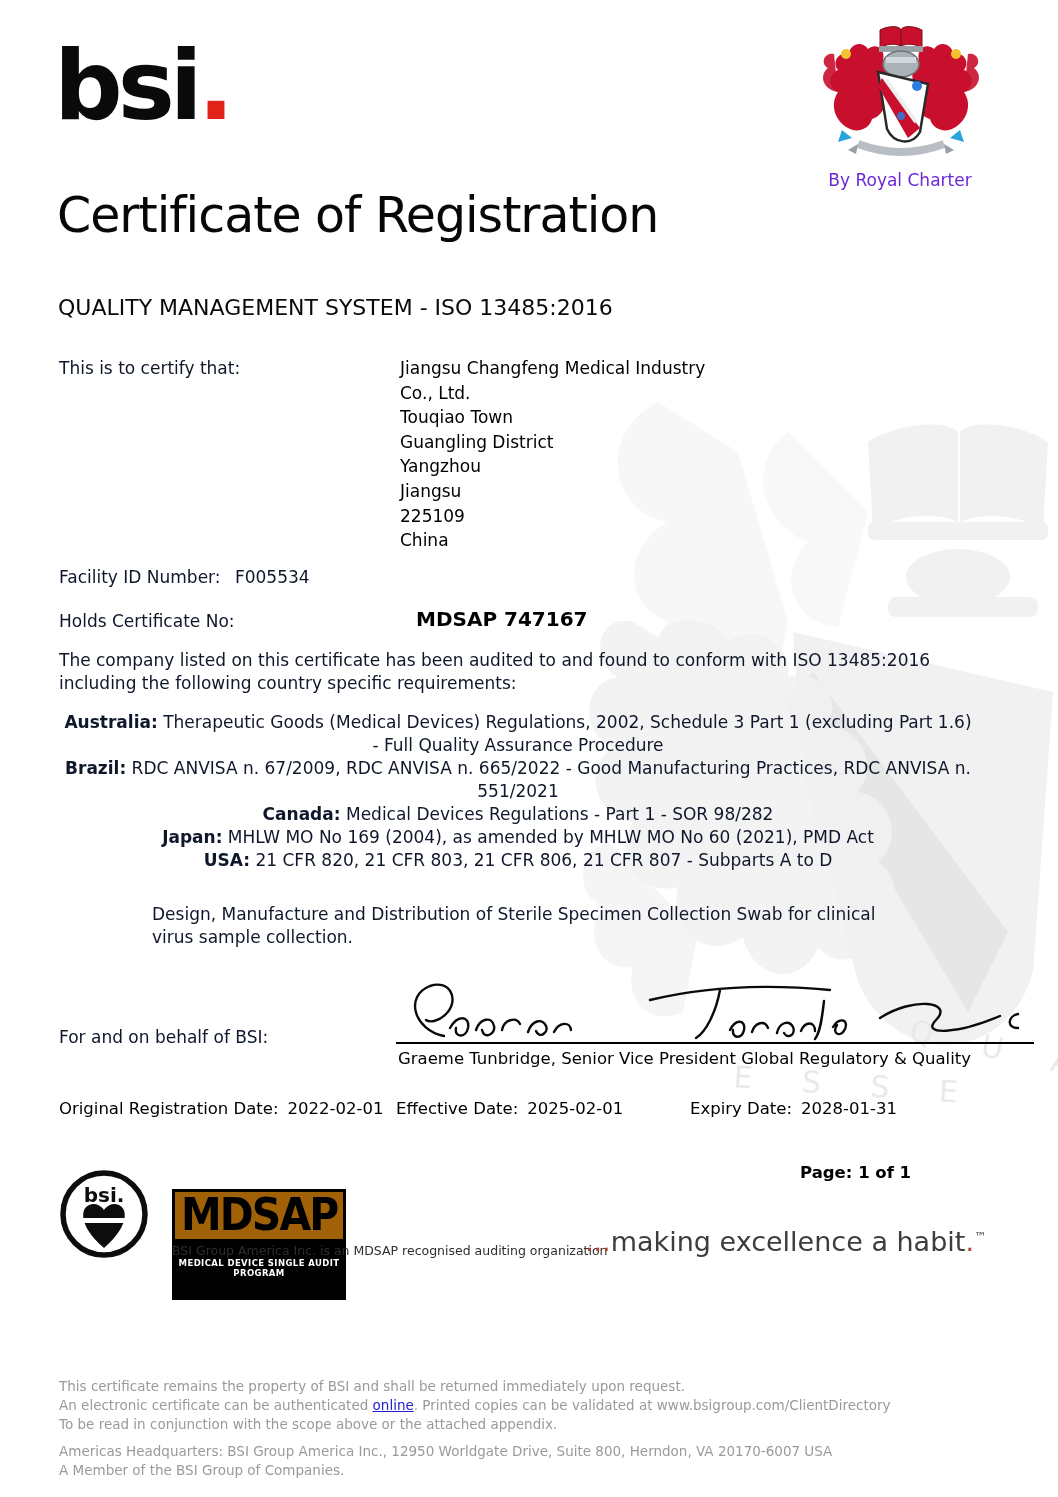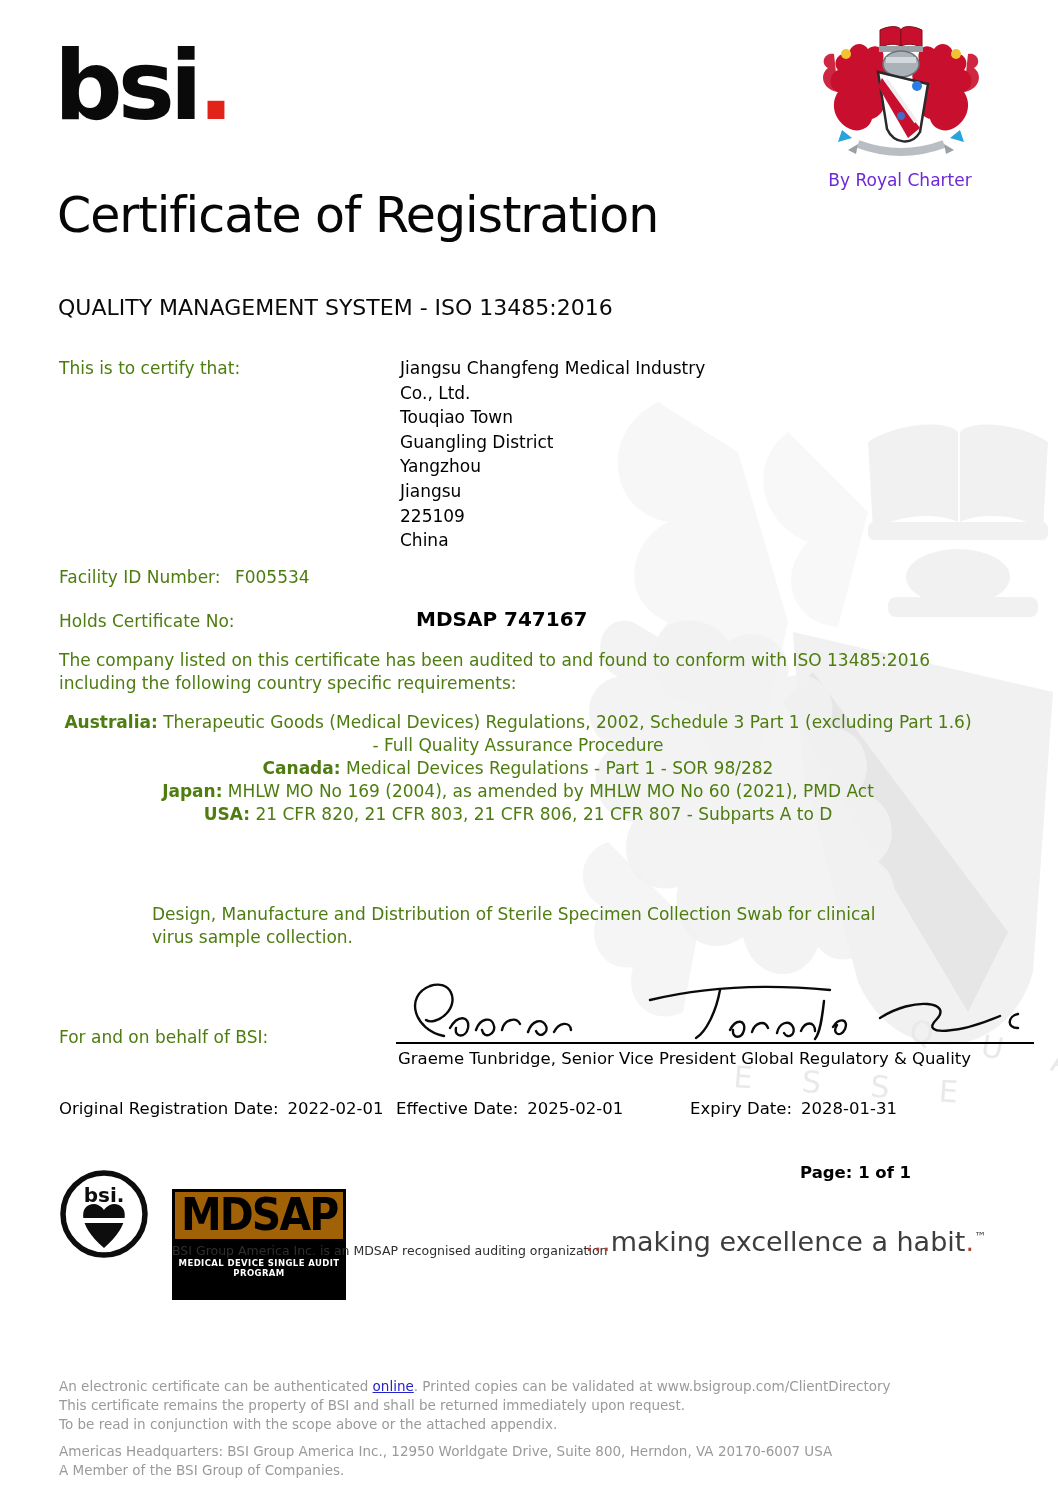--- a/index.html
+++ b/index.html
@@ -12,21 +12,21 @@
     overflow:hidden;
   }
   .abs{position:absolute;}
   .wm{position:absolute;left:538px;top:372px;width:520px;height:780px;z-index:0;}
   .content{position:relative;z-index:1;}
   .bsi-logo{font-size:96px;font-weight:bold;letter-spacing:-5px;line-height:1;color:#0a0a0a;}
   .bsi-logo .dot{color:#e2231a;letter-spacing:0;}
   .crest-caption{width:168px;text-align:center;font-size:17px;color:#6d28d9;}
   .title{font-size:49px;letter-spacing:-1px;line-height:1.1;color:#070707;}
   .subtitle{font-size:22px;color:#0a0a0a;}
-  .body-text{font-size:17px;line-height:23px;color:#4d7c0f;}
+  .body-text{font-size:17px;line-height:23px;color:#0f172a;}
   .addr{font-size:17px;line-height:24.6px;}
   .cert-no{font-size:20px;font-weight:bold;margin-left:16px;}
   .req b{font-weight:bold;}
   .sig-line{border-top:2px solid #000;}
   .signatory{font-size:16.5px;}
   .date-row{font-size:16.5px;white-space:nowrap;}
   .date-row .val{margin-left:9px;}
   .page-ind{font-size:16.5px;font-weight:bold;}
   .mdsap-box{width:168px;border:3px solid #000;background:#a16207;text-align:center;}
   .mdsap-word{display:block;font-size:44px;font-weight:bold;line-height:44px;letter-spacing:-2px;transform:scaleX(0.93);transform-origin:center;padding:1px 0 2px 0;color:#000;}
@@ -125,20 +125,21 @@
       <span>Facility ID Number:</span>
       <span style="margin-left:9px;">F005534</span>
     </div>
     <div class="abs body-text" style="left:59px;top:610px;">Holds Certificate No:</div>
     <div class="abs cert-no" style="left:400px;top:607px;">MDSAP 747167</div>
 
     <div class="abs body-text" style="left:59px;top:649px;width:918px;">The company listed on this certificate has been audited to and found to conform with ISO 13485:2016 including the following country specific requirements:</div>
 
     <div class="abs body-text" style="left:59px;top:711px;width:918px;text-align:center;">
       <div class="req"><b>Australia:</b><span> Therapeutic Goods (Medical Devices) Regulations, 2002, Schedule 3 Part 1 (excluding Part 1.6) - Full Quality Assurance Procedure</span></div>
+      <div class="req"><b>Brazil:</b><span> RDC ANVISA n. 67/2009, RDC ANVISA n. 665/2022 - Good Manufacturing Practices, RDC ANVISA n. 551/2021</span></div>
       <div class="req"><b>Canada:</b><span> Medical Devices Regulations - Part 1 - SOR 98/282</span></div>
       <div class="req"><b>Japan:</b><span> MHLW MO No 169 (2004), as amended by MHLW MO No 60 (2021), PMD Act</span></div>
       <div class="req"><b>USA:</b><span> 21 CFR 820, 21 CFR 803, 21 CFR 806, 21 CFR 807 - Subparts A to D</span></div>
     </div>
 
     <div class="abs body-text" style="left:152px;top:903px;width:730px;">Design, Manufacture and Distribution of Sterile Specimen Collection Swab for clinical virus sample collection.</div>
 
     <div class="abs body-text" style="left:59px;top:1026px;">For and on behalf of BSI:</div>
     <svg class="abs" style="left:398px;top:976px;" width="636" height="72" viewBox="0 0 636 72" aria-hidden="true">
       <g fill="none" stroke="#0a0a0a" stroke-width="2.4" stroke-linecap="round">
@@ -177,22 +178,22 @@
       <span class="mdsap-word">MDSAP</span>
       <span class="mdsap-bar">MEDICAL DEVICE SINGLE AUDIT PROGRAM</span>
     </div>
     <div class="abs mdsap-caption" style="left:172px;top:1243px;">BSI Group America Inc. is an MDSAP recognised auditing organization</div>
 
     <div class="abs tagline" style="right:72px;top:1226px;">
       <span class="red">...</span><span>making excellence a habit</span><span class="red">.</span><sup>™</sup>
     </div>
 
     <div class="abs fine" style="left:59px;top:1377px;">
+      <div>This certificate remains the property of BSI and shall be returned immediately upon request.</div>
       <div><span>An electronic certificate can be authenticated </span><a>online</a><span>. Printed copies can be validated at www.bsigroup.com/ClientDirectory</span></div>
-      <div>This certificate remains the property of BSI and shall be returned immediately upon request.</div>
       <div>To be read in conjunction with the scope above or the attached appendix.</div>
     </div>
 
     <div class="abs fine" style="left:59px;top:1442px;">
       <div>Americas Headquarters: BSI Group America Inc., 12950 Worldgate Drive, Suite 800, Herndon, VA 20170-6007 USA</div>
       <div>A Member of the BSI Group of Companies.</div>
     </div>
 
   </div>
 </div>

